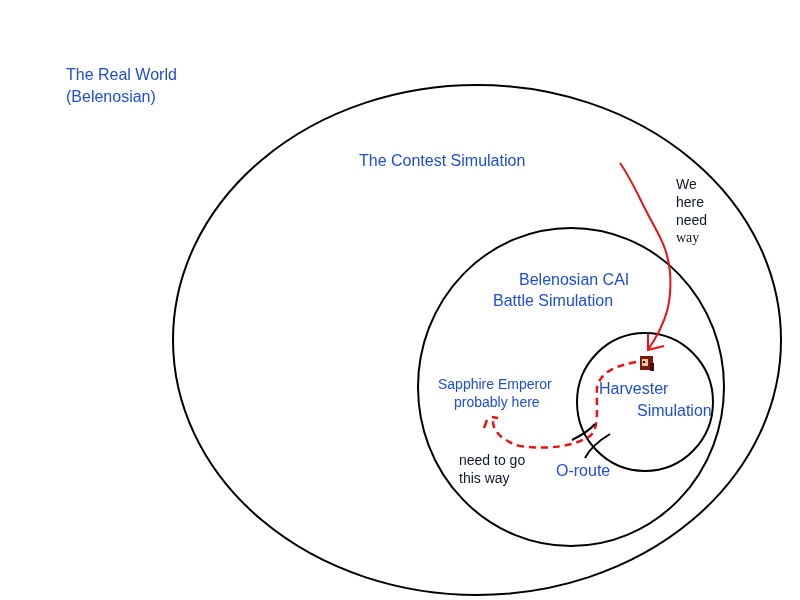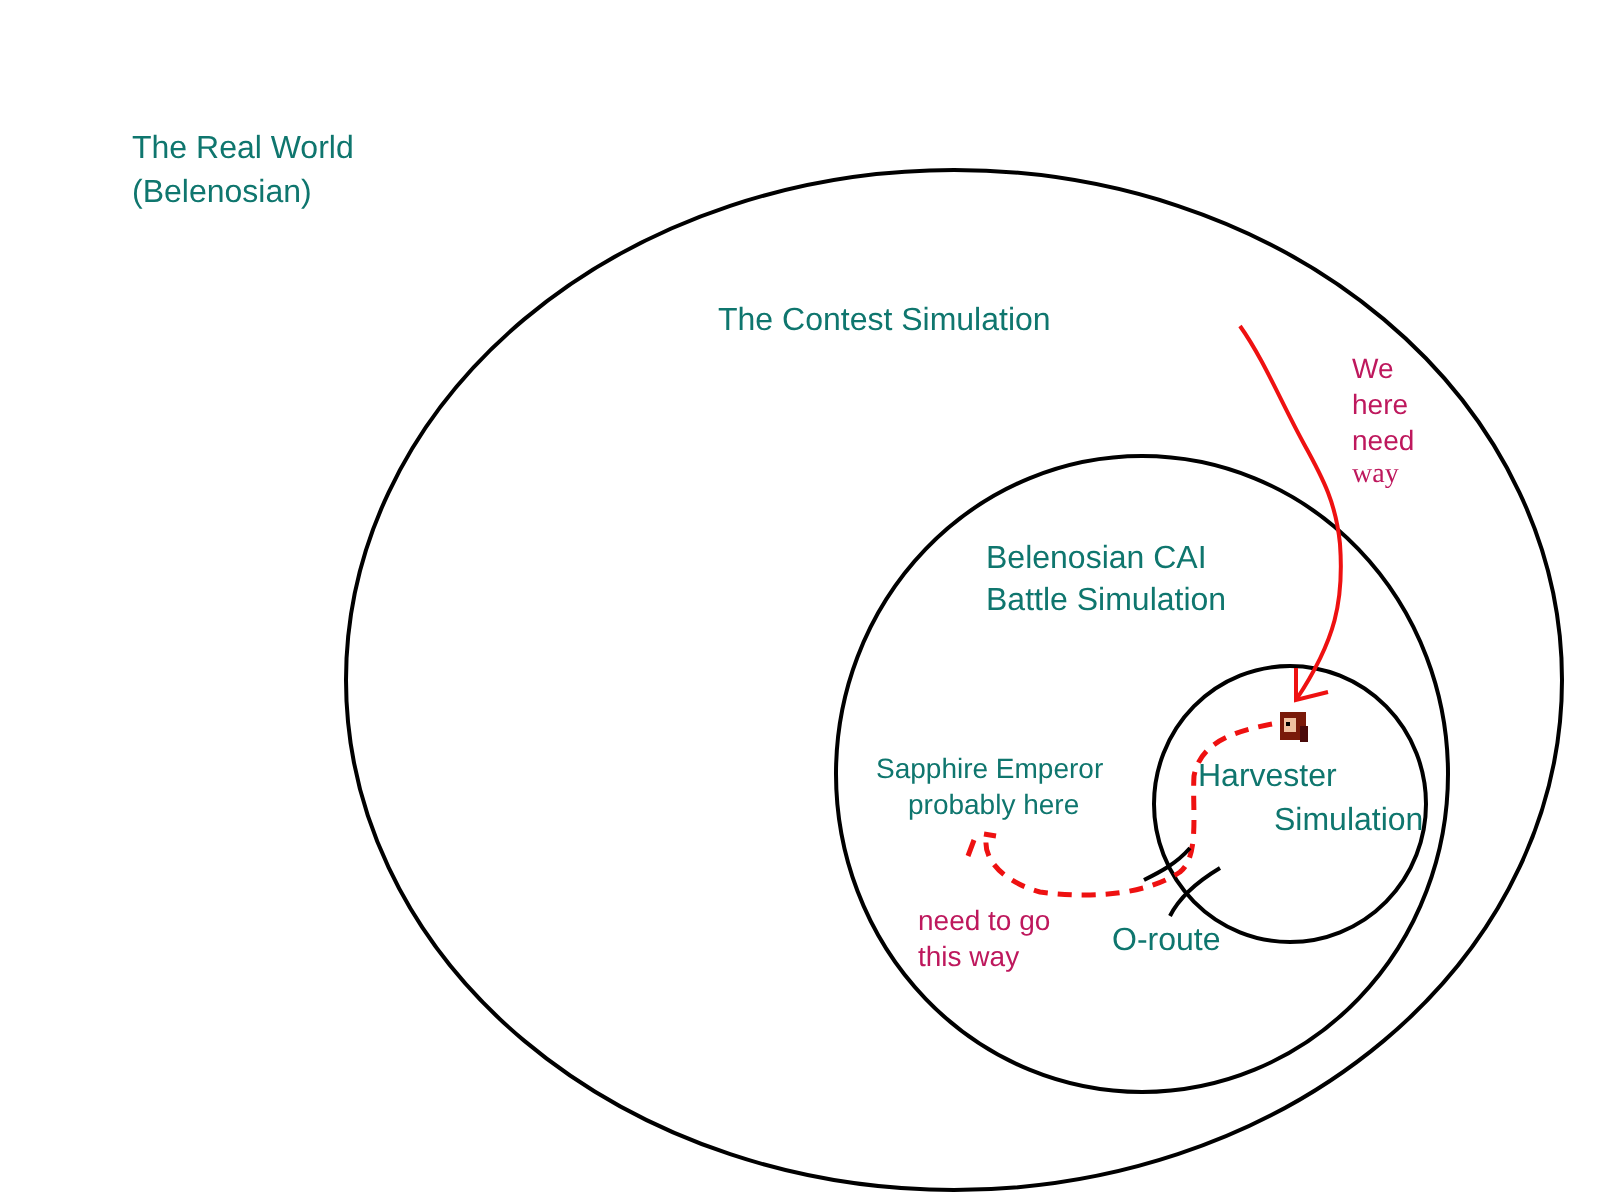--- a/index.html
+++ b/index.html
@@ -1,19 +1,19 @@
 <!DOCTYPE html>
 <html><head>
 <meta charset="utf-8">
 <style>
   html, body { margin:0; padding:0; background:#ffffff; }
   body { width:800px; height:600px; position:relative; overflow:hidden; font-family:"Liberation Sans", sans-serif; }
   svg.diagram { position:absolute; left:0; top:0; }
-  .lbl { position:absolute; color:#0f766e; font-size:16px; line-height:20px; white-space:nowrap; }
-  .red { color:#be185d; }
+  .lbl { position:absolute; color:#1d4ed8; font-size:16px; line-height:20px; white-space:nowrap; }
+  .red { color:#0f172a; }
   .small { font-size:14px; line-height:18px; }
 </style>
 </head>
 <body>
 
 <svg class="diagram" width="800" height="600" viewBox="0 0 800 600">
   <ellipse cx="477" cy="340" rx="304" ry="255" fill="none" stroke="#000" stroke-width="2"></ellipse>
   <ellipse cx="571" cy="387" rx="153" ry="159" fill="none" stroke="#000" stroke-width="2"></ellipse>
   <ellipse cx="645" cy="402" rx="68" ry="69" fill="none" stroke="#000" stroke-width="2"></ellipse>
 
@@ -32,21 +32,21 @@
     <rect x="643" y="361" width="2" height="2" fill="#000"></rect>
     <rect x="650" y="363" width="4" height="8" fill="#4a0a0a"></rect>
   </g>
 </svg>
 
 <div class="lbl" style="left:66px;top:65px;">The Real World</div>
 <div class="lbl" style="left:66px;top:87px;">(Belenosian)</div>
 
 <div class="lbl" style="left:359px;top:151px;">The Contest Simulation</div>
 
-<div class="lbl" style="left:493px;top:270px;">Belenosian CAI</div>
+<div class="lbl" style="left:519px;top:270px;">Belenosian CAI</div>
 <div class="lbl" style="left:493px;top:291px;">Battle Simulation</div>
 
 <div class="lbl" style="left:599px;top:379px;">Harvester</div>
 <div class="lbl" style="left:599px;top:401px;margin-left:38px;">Simulation</div>
 
 <div class="lbl small" style="left:438px;top:375px;">Sapphire Emperor</div>
 <div class="lbl small" style="left:438px;top:393px;padding-left:16px;">probably here</div>
 
 <div class="lbl" style="left:556px;top:461px;">O-route</div>
 

